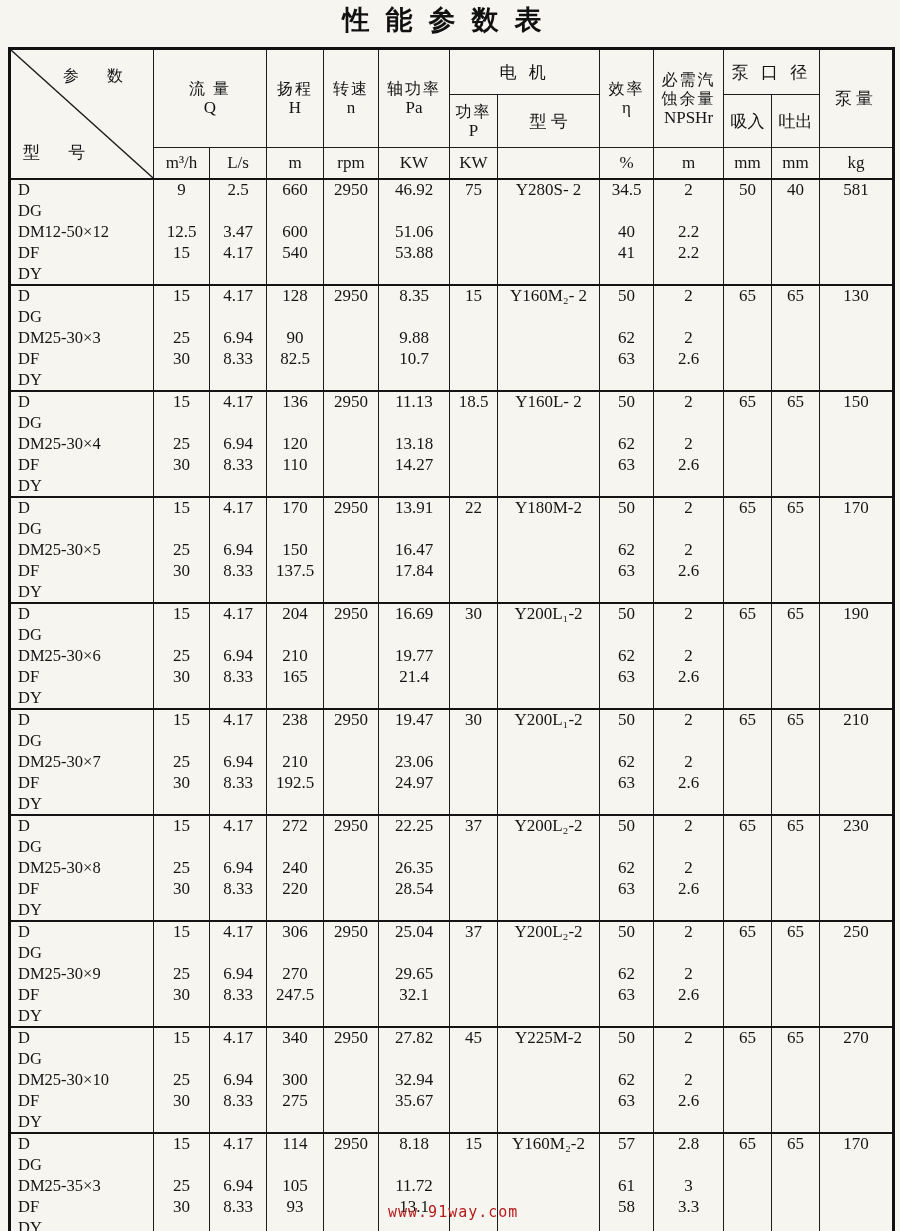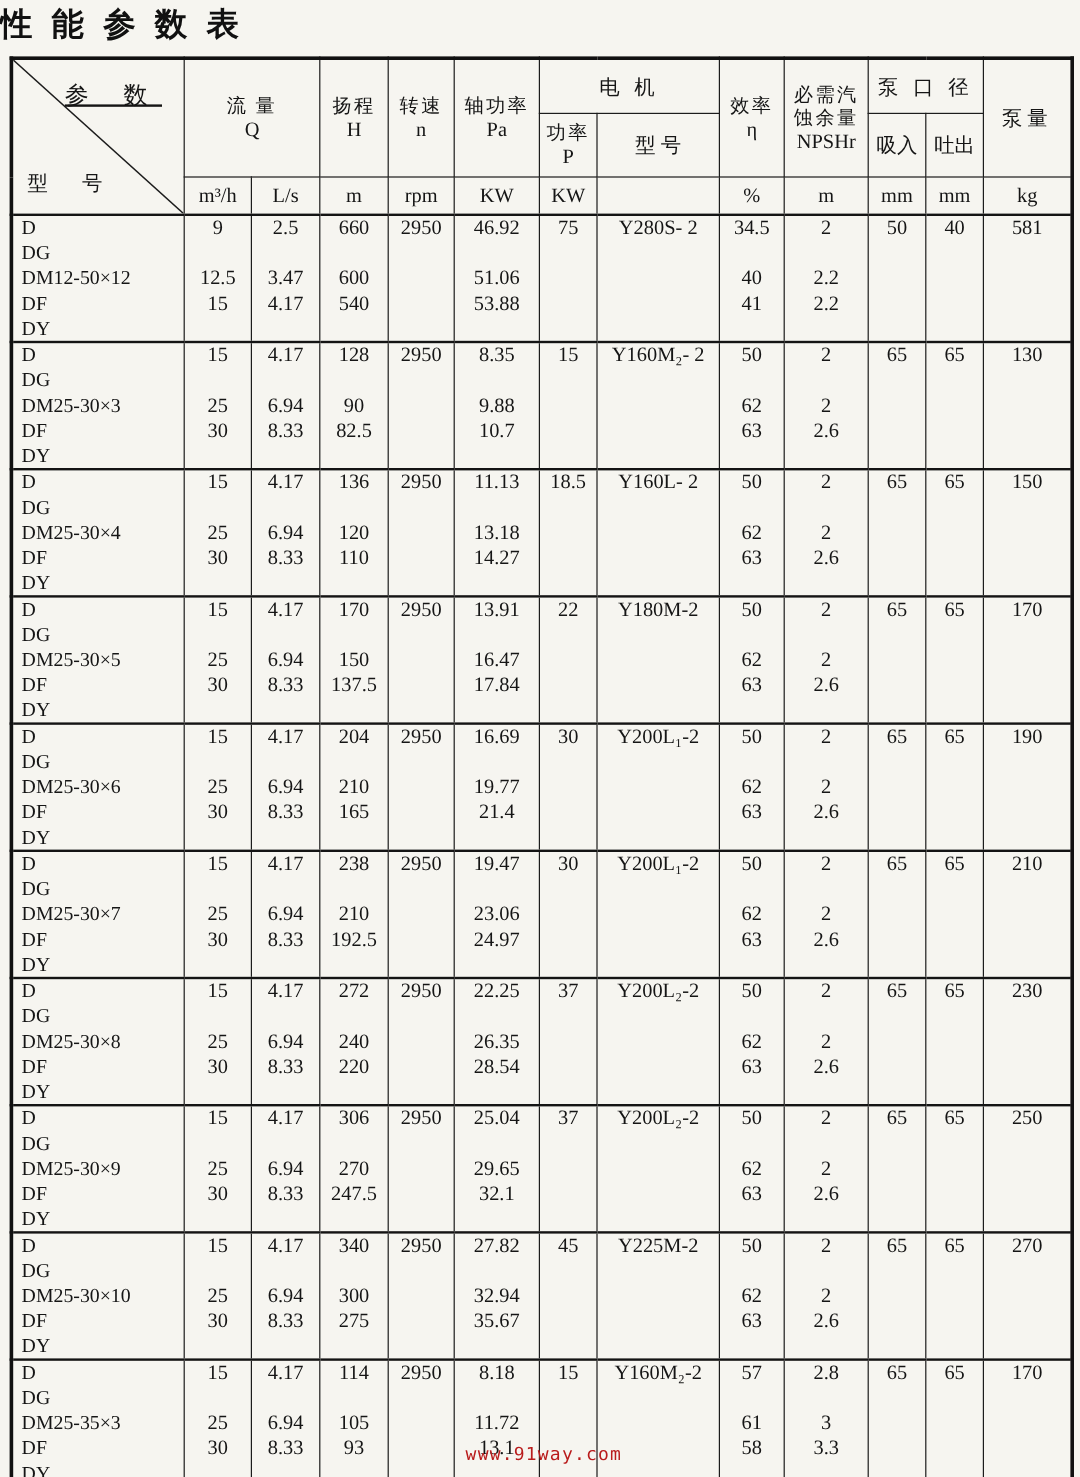--- a/index.html
+++ b/index.html
@@ -7,21 +7,21 @@
   .page{
     position:relative;
     width:900px;height:1231px;
     background:#f6f5f0;
     font-family:"Liberation Serif","DejaVu Serif",serif;
     color:#161616;
     overflow:hidden;
   }
   .title{
     position:absolute;top:2px;left:0;width:100%;
-    text-align:left;
+    text-align:center;
     font-size:27px;font-weight:bold;
     letter-spacing:16px;
     color:#111;
   }
   table.perf{
     position:absolute;left:8px;top:47px;
     width:884px;
     border-collapse:collapse;
     table-layout:fixed;
     background:transparent;
@@ -37,21 +37,21 @@
   }
   table.perf{border:3px solid #111;}
   th.hA{height:44px;font-size:16px;letter-spacing:4px;}
   th.hB{height:52px;font-size:16px;}
   th.units{height:30px;font-size:15px;border-bottom:2.5px solid #141414;}
   th .sym{display:block;font-size:17px;letter-spacing:0;}
   th .cnline{display:block;font-size:16px;letter-spacing:2px;line-height:19px;}
   
   th.corner{position:relative;}
   th.corner svg{position:absolute;left:0;top:0;width:100%;height:100%;}
-  .corner-top{position:absolute;top:16px;right:18px;font-size:20px;letter-spacing:12px;text-decoration:underline;}
+  .corner-top{position:absolute;top:16px;right:18px;font-size:16px;letter-spacing:12px;}
   .corner-bottom{position:absolute;bottom:14px;left:12px;font-size:17px;letter-spacing:12px;}
   
   tr.block>td{border-top:2.5px solid #141414;vertical-align:top;}
   .models{
     display:grid;grid-template-rows:repeat(5,1fr);
     height:104px;text-align:left;padding-left:7px;
     font-size:16.5px;
   }
   .models span{align-self:center;justify-self:start;white-space:nowrap;}
   .stack3{display:grid;grid-template-rows:repeat(5,1fr);height:104px;}

